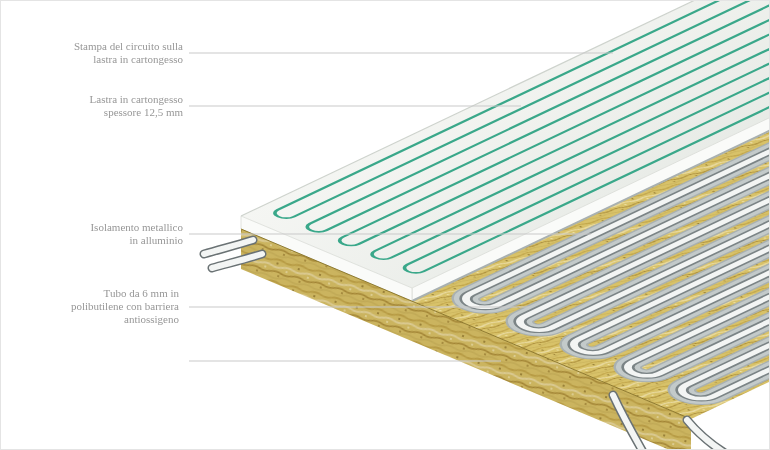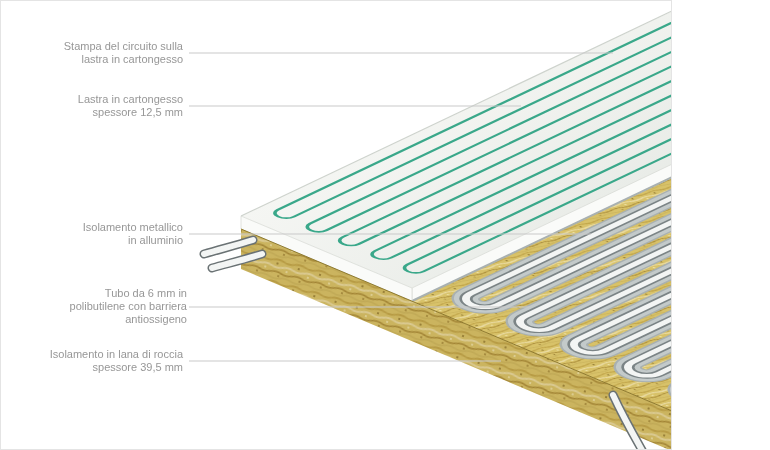--- a/index.html
+++ b/index.html
@@ -1,38 +1,38 @@
 <!DOCTYPE html>
 <html><head>
 <meta charset="utf-8">
 <style>
   html,body{margin:0;padding:0;background:#ffffff;}
   .frame{
     position:relative;
-    width:672px;height:450px;
+    width:770px;height:450px;
     background:#ffffff;
     border:1px solid #e4e4e4;
     box-sizing:border-box;
     overflow:hidden;
-    font-family:Liberation Sans, sans-serif;
+    font-family:Liberation Serif, serif;
   }
   .diagram-svg{position:absolute;left:0;top:0;}
   .label{
     position:absolute;
     width:152px;
     text-align:right;
     font-size:11px;
     line-height:13px;
     color:#979797;
     white-space:pre-line;
   }
   .l1{left:30px;top:39px;}
   .l2{left:30px;top:92px;}
   .l3{left:30px;top:220px;}
-  .l4{left:34px;top:286px;}
+  .l4{left:26px;top:286px;}
   .l5{left:30px;top:347px;}
 </style>
 </head>
 <body>
 
 <div class="frame">
 
   <svg class="diagram-svg" width="770" height="450" viewBox="0 0 770 450">
     <defs>
       <linearGradient id="pbGrad" x1="0%" y1="0%" x2="100%" y2="100%">
@@ -98,16 +98,14 @@
 
   <div class="label l1">Stampa del circuito sulla
 lastra in cartongesso</div>
   <div class="label l2">Lastra in cartongesso
 spessore 12,5 mm</div>
   <div class="label l3">Isolamento metallico
 in alluminio</div>
   <div class="label l4">Tubo da 6 mm in
 polibutilene con barriera
 antiossigeno</div>
-  <div class="label l5">Isolamento in lana di roccia
-spessore 39,5 mm</div>
 
 </div>
 
 </body></html>

